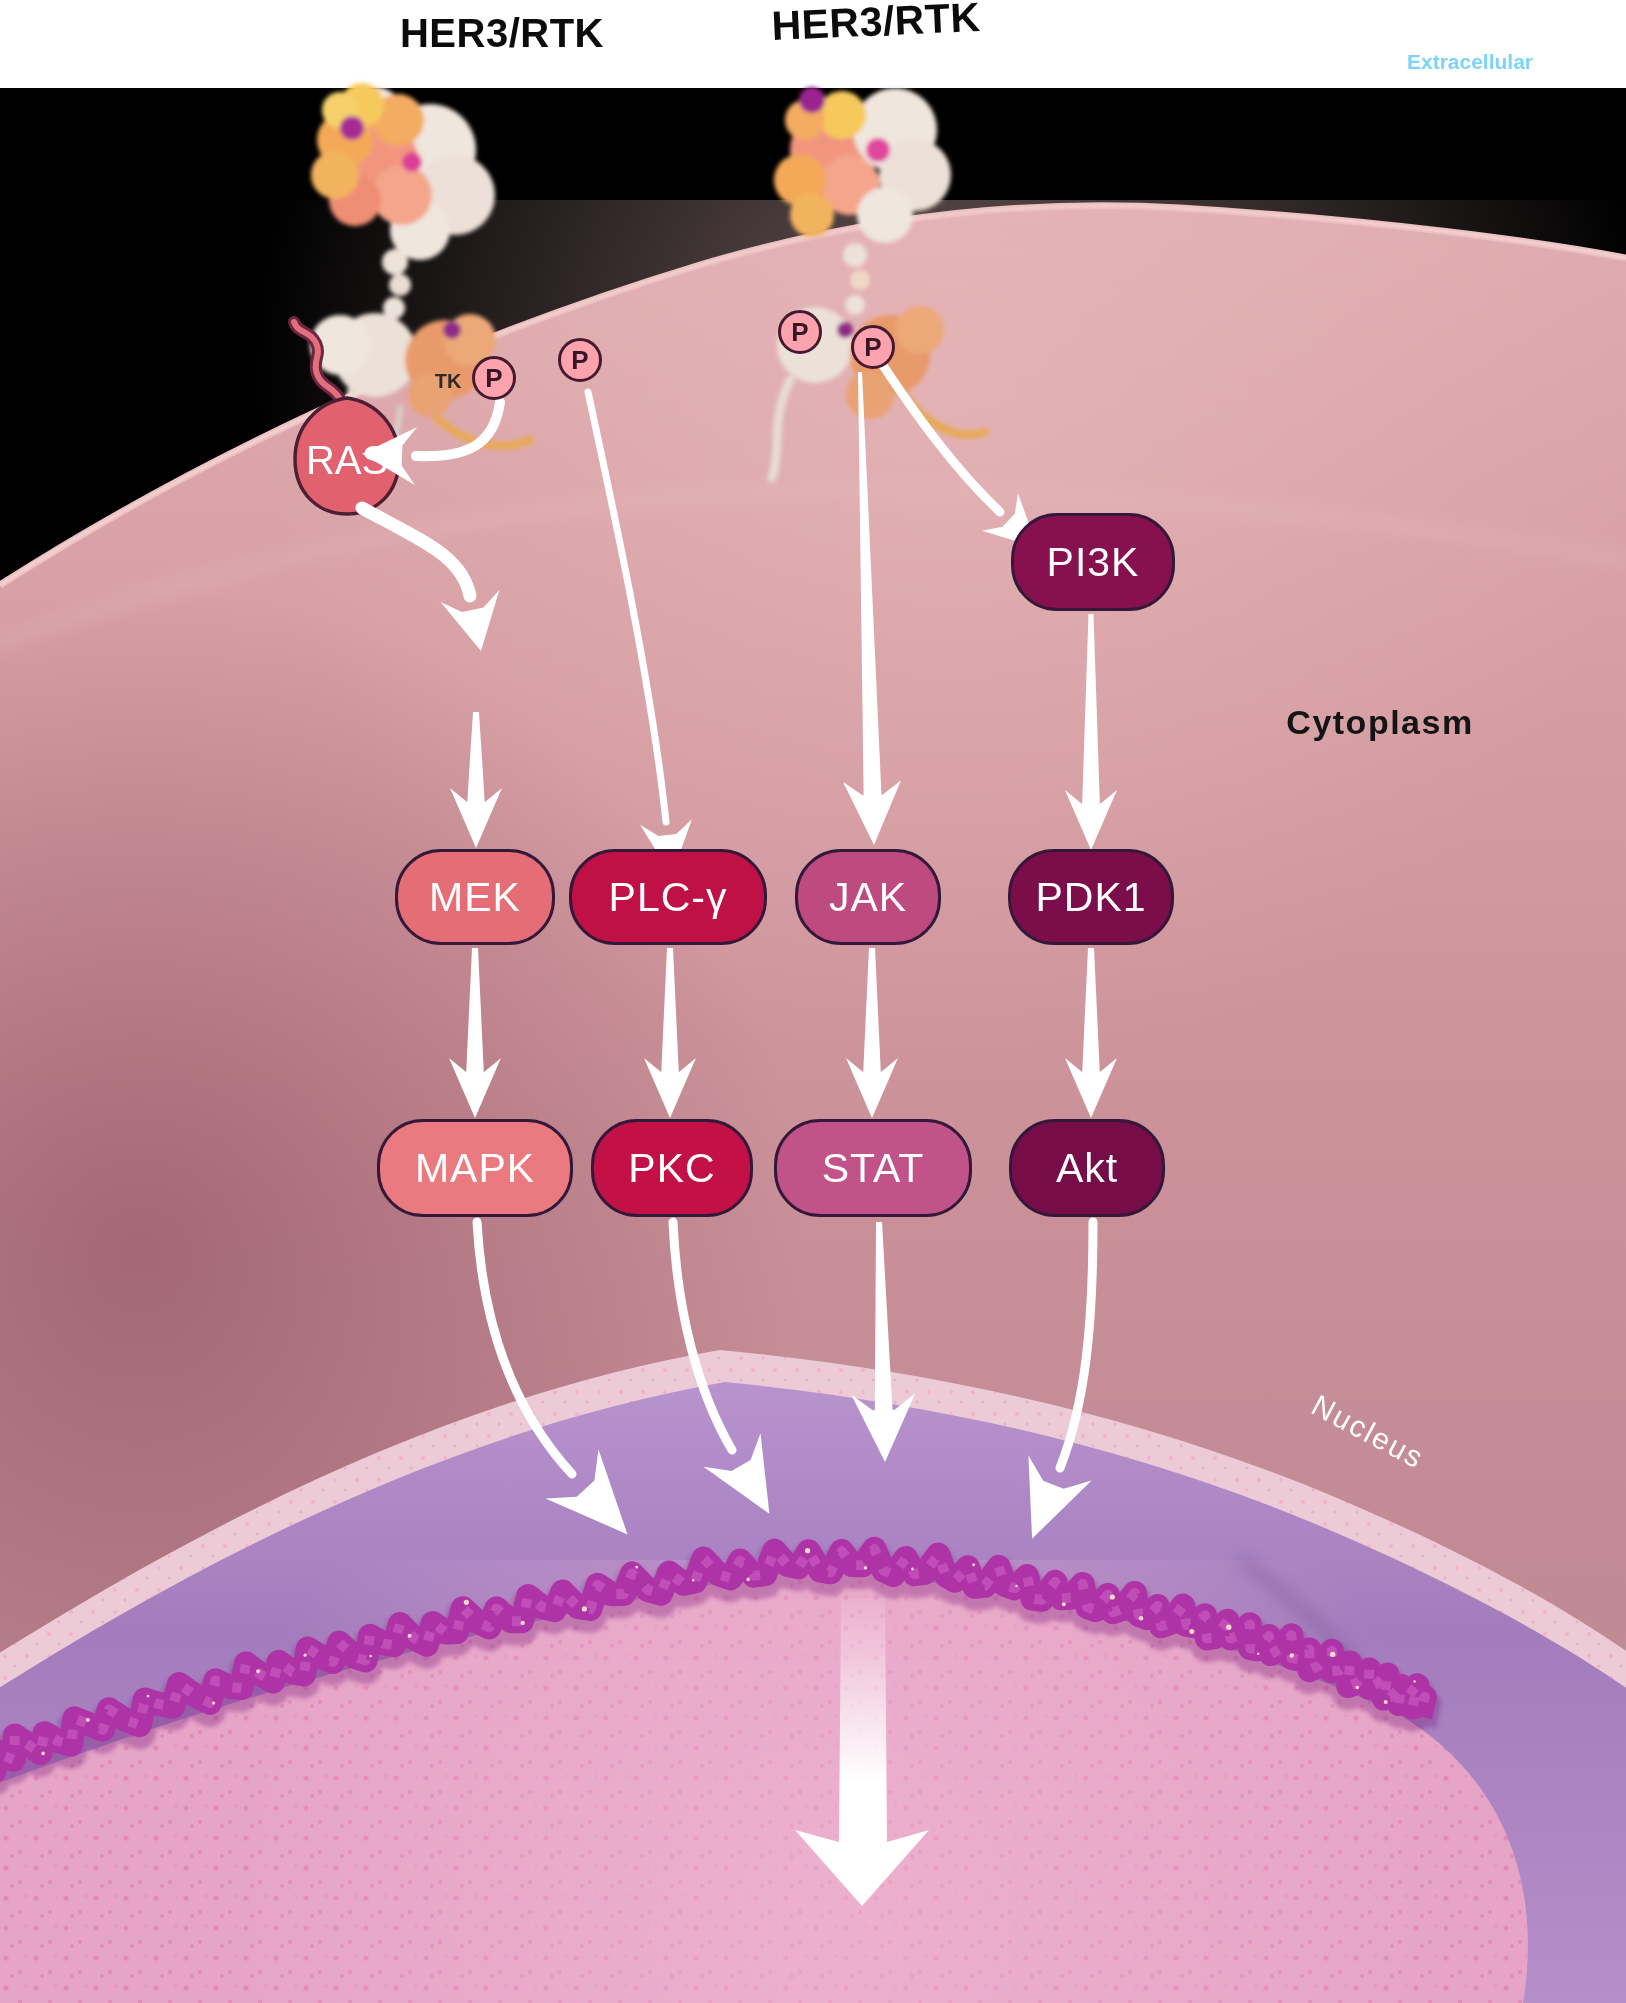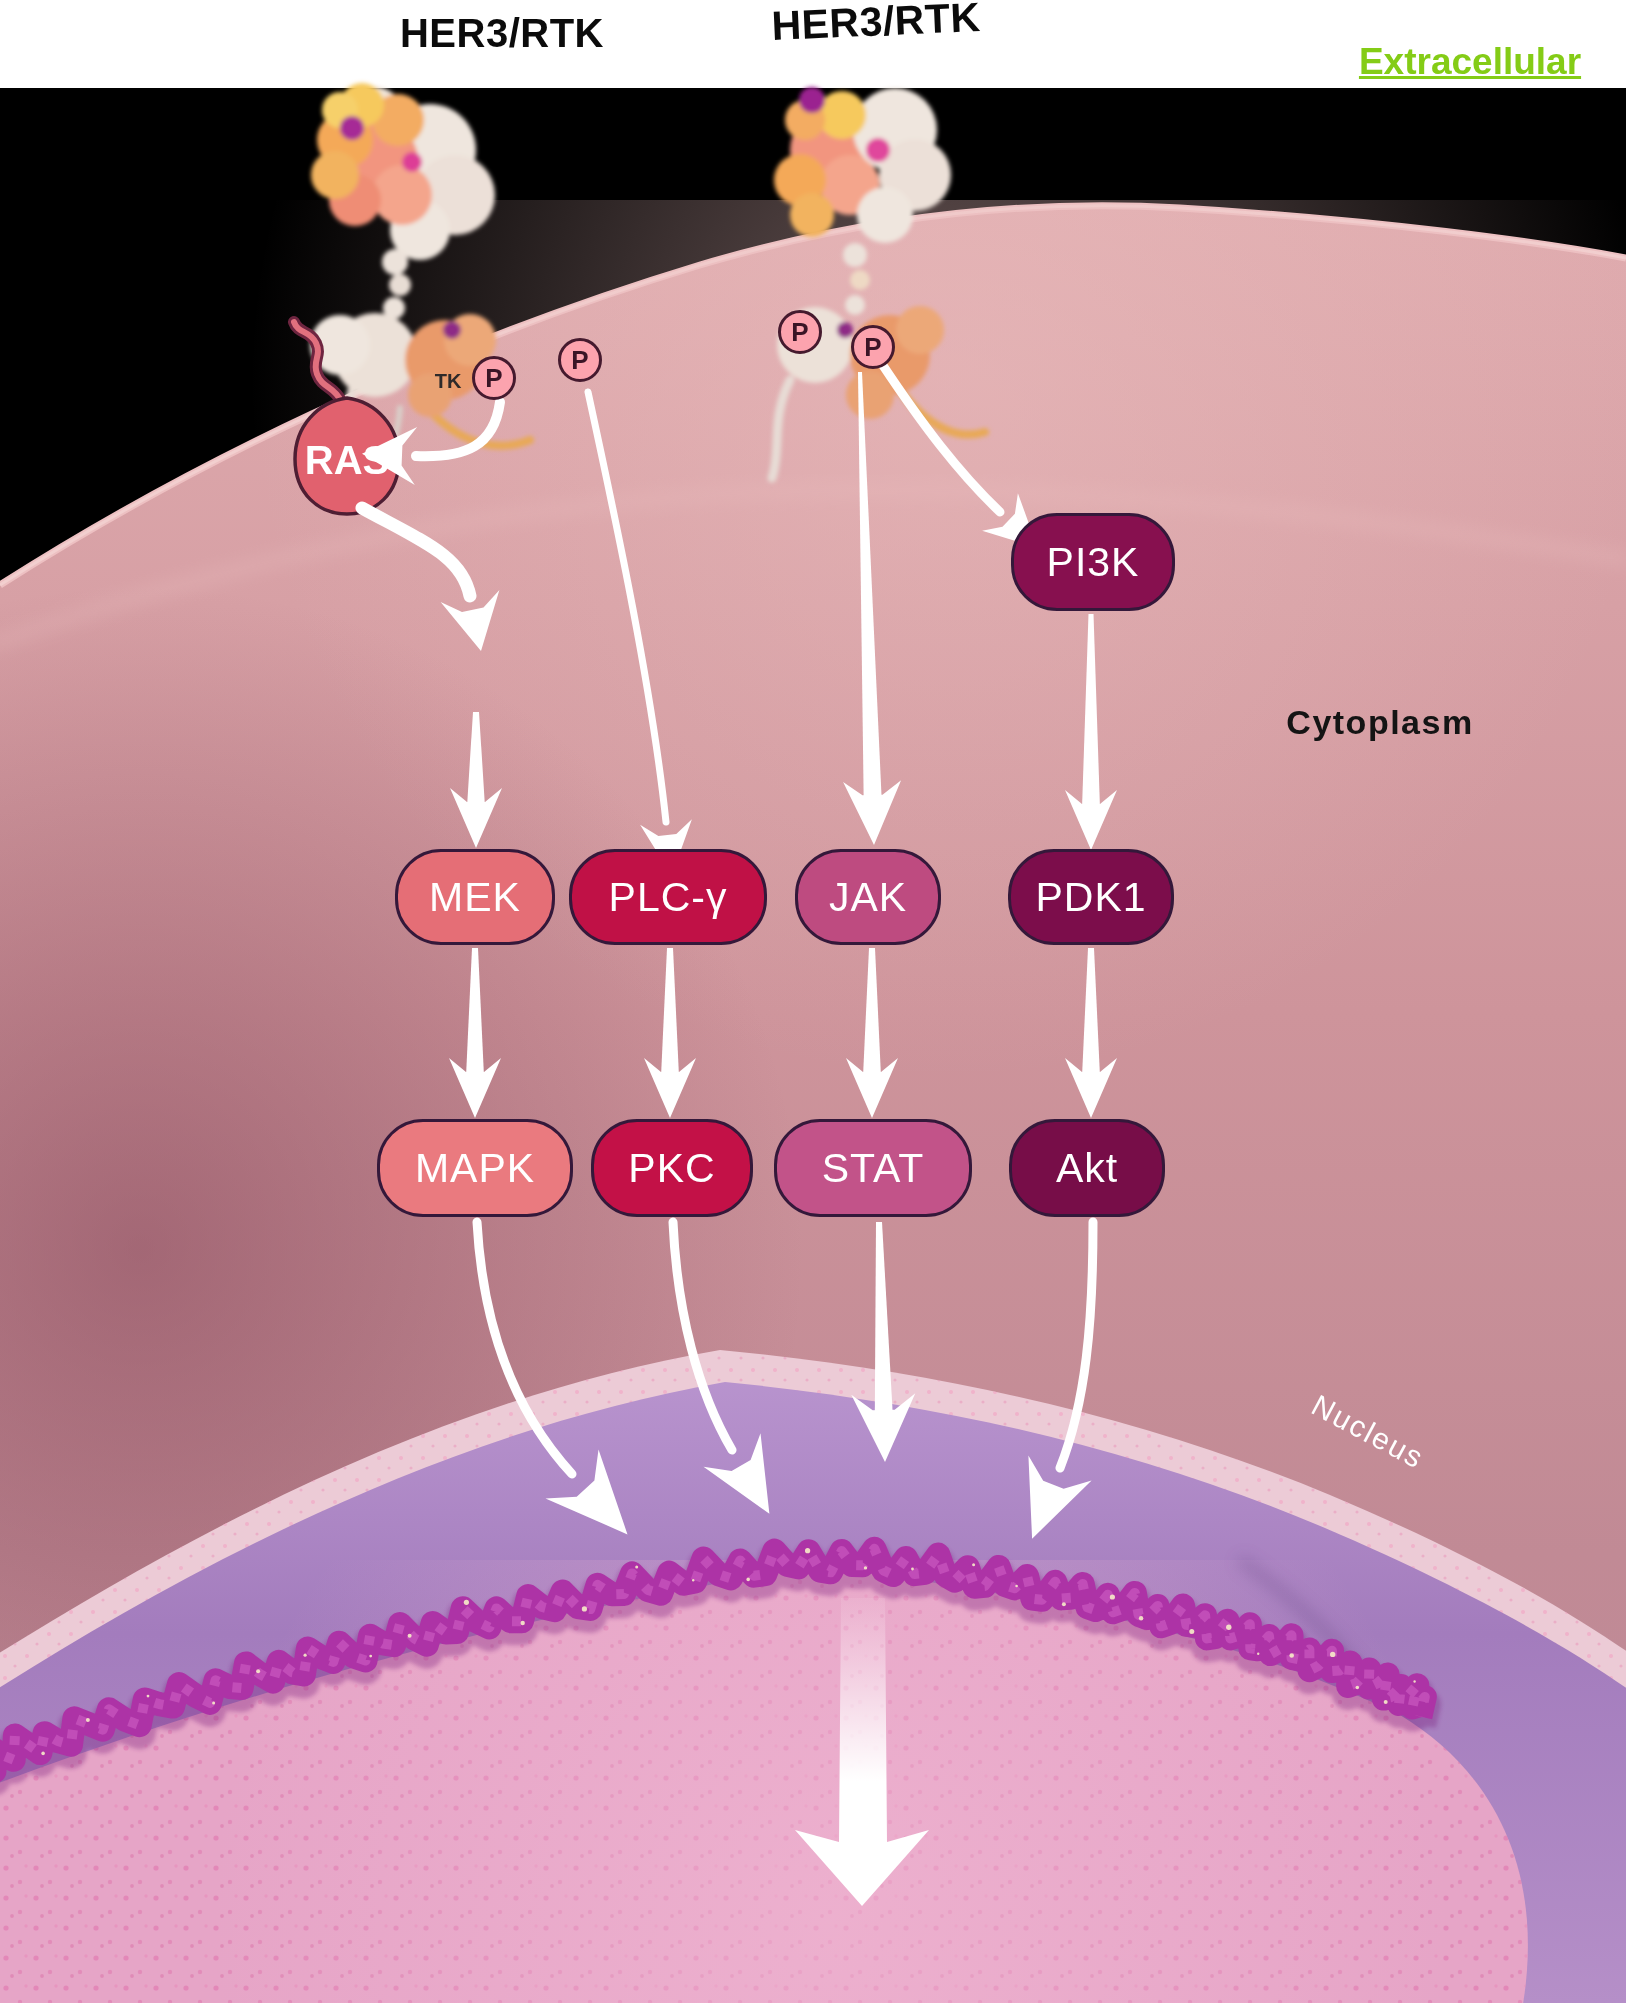--- a/index.html
+++ b/index.html
@@ -1,32 +1,32 @@
 <!DOCTYPE html>
 <html><head>
 <meta charset="utf-8">
 <style>
   html,body{margin:0;padding:0;background:#000;}
   #stage{position:relative;width:1626px;height:2003px;overflow:hidden;background:#000;
          font-family:"Liberation Sans", sans-serif;}
   #scene{position:absolute;left:0;top:0;}
   .lbl{position:absolute;transform:translate(-50%,-50%);white-space:nowrap;color:#111;}
   .her3{font-size:40px;font-weight:800;letter-spacing:.5px;color:#0b0b0b;}
-  .extracell{font-size:37px;font-weight:800;color:#84cc16;text-decoration:underline;}
+  .extracell{font-size:21px;font-weight:800;color:#7dd3fc;}
   .tk{font-size:20px;font-weight:700;color:#2e2a2a;margin-top:34px;}
   .cyto{font-size:34px;font-weight:700;letter-spacing:1.5px;color:#141414;}
   .nuc{font-size:30px;font-weight:500;letter-spacing:2px;color:#fff;
        transform:translate(-50%,-50%) rotate(28deg);}
   .pill{position:absolute;transform:translate(-50%,-50%);display:flex;align-items:center;
         justify-content:center;border:3px solid #34183a;border-radius:46px;color:#fff;
         font-size:41px;font-weight:400;letter-spacing:1px;text-align:center;}
   .pbadge{position:absolute;transform:translate(-50%,-50%);width:38px;height:38px;
         border-radius:50%;background:#fca3ae;border:3px solid #451a2e;color:#3a1526;
         display:flex;align-items:center;justify-content:center;font-size:26px;font-weight:600;}
-  .raslbl{font-size:40px;font-weight:700;color:#fff;}
+  .raslbl{font-size:40px;font-weight:400;color:#fff;}
   .outcome{font-size:47px;font-weight:800;color:#fff;text-align:center;}
 </style>
 </head>
 <body>
 
 <div id="stage">
 
 <svg id="scene" width="1626" height="2003" viewBox="0 0 1626 2003">
   <defs>
     <linearGradient id="gCell" x1="0" y1="200" x2="0" y2="2003" gradientUnits="userSpaceOnUse">

